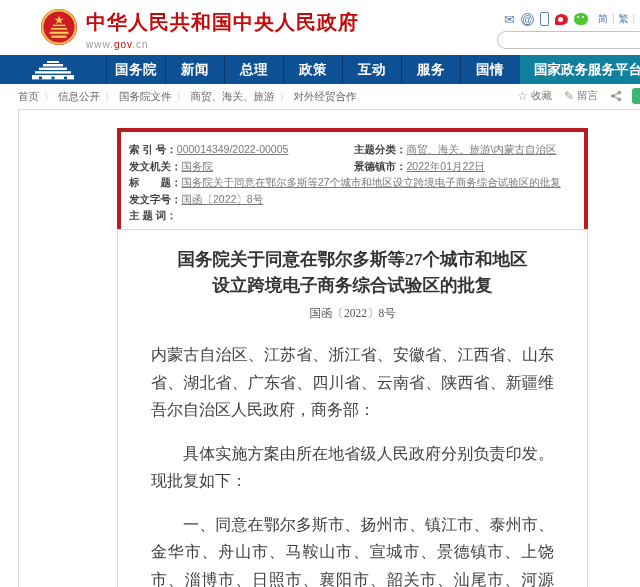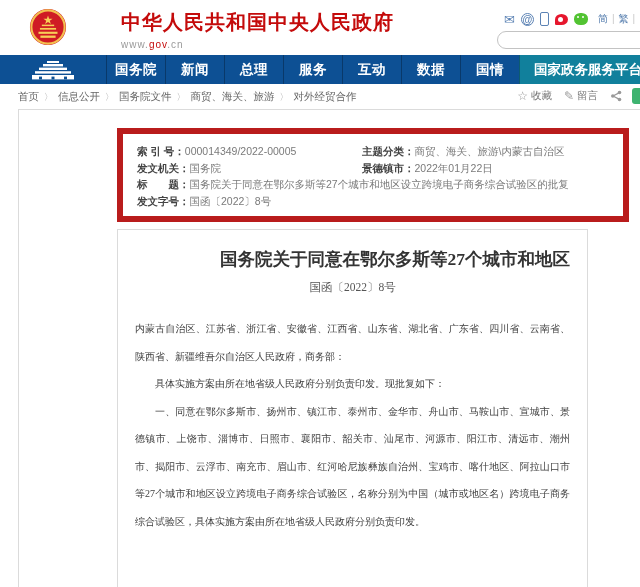--- a/index.html
+++ b/index.html
@@ -1,21 +1,21 @@
 <!DOCTYPE html>
 <html><head>
 <meta charset="utf-8">
 <style>
   html,body{margin:0;padding:0;}
   body{font-family:"Liberation Sans",sans-serif;background:#fff;}
   .page{position:relative;width:640px;height:587px;overflow:hidden;background:#fff;}
 
   
   .site-header{position:absolute;left:0;top:0;width:640px;height:55px;background:#fff;}
-  .brand{position:absolute;left:29px;top:8px;display:flex;align-items:flex-start;gap:46px;}
+  .brand{position:absolute;left:40px;top:8px;display:flex;align-items:flex-start;}
   .emblem{width:38px;height:38px;display:block;}
   .brand-text{margin-left:8px;}
   .site-title{color:#c40b0b;font-size:20px;font-weight:bold;letter-spacing:1px;line-height:24px;margin-top:2px;}
   .site-url{font-size:10px;color:#9a9a9a;letter-spacing:1px;margin-top:1px;}
   .site-url .red{color:#c40b0b;}
   .quick-bar{position:absolute;left:504px;top:12px;display:flex;align-items:center;white-space:nowrap;}
   .qicon{display:inline-block;margin-right:6px;vertical-align:middle;}
   .mail-i{color:#5b82b4;font-size:13px;line-height:13px;}
   .at-i{color:#5b82b4;font-size:10px;font-weight:bold;border:1px solid #5b82b4;border-radius:50%;width:11px;height:11px;line-height:11px;text-align:center;}
   .mob-i{width:7px;height:12px;border:1px solid #5b82b4;border-radius:2px;}
@@ -39,31 +39,31 @@
   .breadcrumb .sep{color:#aaa;margin:0 5px;font-size:9px;}
   .crumb-link{color:#666;text-decoration:none;}
   .page-actions{position:absolute;right:-8px;top:4px;display:flex;align-items:center;font-size:10.5px;color:#777;white-space:nowrap;}
   .act{display:flex;align-items:center;margin-left:12px;color:#777;text-decoration:none;}
   .act .g{color:#999;margin-right:3px;font-size:12px;}
   .share-svg{margin-left:12px;display:block;}
   .wx-share{width:16px;height:16px;background:#3eb370;border-radius:3px;margin-left:10px;}
 
   
   .content-box{position:absolute;left:18px;top:109px;width:960px;height:600px;background:#fff;border:1px solid #dbdbdb;}
-  .meta-box{position:absolute;left:98px;top:18px;width:512px;border:6px solid #b91c1c;box-sizing:border-box;padding:9px 0 7px 14px;font-size:10.5px;line-height:16.5px;color:#7a7a7a;background:#fff;}
+  .meta-box{position:absolute;left:98px;top:18px;width:471px;border:4px solid #b91c1c;box-sizing:border-box;padding:9px 0 7px 8px;font-size:10.5px;line-height:16.5px;color:#7a7a7a;background:#fff;}
   .meta-row{display:flex;}
   .meta-cell{display:flex;}
   .meta-cell.left{flex:0 0 225px;}
   .meta-label{font-weight:bold;color:#444;flex:0 0 auto;white-space:pre;}
-  .meta-value{color:#7a7a7a;white-space:nowrap;}
+  .meta-value{color:#7a7a7a;white-space:nowrap;text-decoration:underline;}
   .doc-box{position:absolute;left:98px;top:119px;width:471px;height:520px;border:1px solid #dbdbdb;box-sizing:border-box;padding:16px 17px 0 17px;background:#fff;}
-  .doc-title{font-family:"Liberation Serif",serif;font-size:17.5px;font-weight:bold;color:#333;text-align:right;line-height:26px;margin:0;}
+  .doc-title{font-family:"Liberation Serif",serif;font-size:17.5px;font-weight:bold;color:#333;text-align:center;line-height:26px;margin:0;}
   .doc-number{font-family:"Liberation Serif",serif;font-size:11.5px;color:#555;text-align:center;margin-top:8px;}
   .doc-body{margin-top:20px;}
-  .doc-body p{font-family:"Liberation Serif",serif;font-size:10px;color:#3f3f3f;line-height:27.5px;text-align:justify;margin:0;}
+  .doc-body p{font-family:"Liberation Serif",serif;font-size:16px;color:#3f3f3f;line-height:27.5px;text-align:justify;margin:16px;}
   .doc-body p.indent{text-indent:2em;}
 </style>
 </head>
 <body>
 
 <div class="page">
 
   <header class="site-header">
     <a class="brand" style="text-decoration:none;">
       <svg class="emblem" viewBox="0 0 40 40">
@@ -103,23 +103,23 @@
         <rect x="5" y="11.2" width="36" height="2.4" fill="#fff"></rect>
         <rect x="2" y="15" width="42" height="4.4" fill="#fff"></rect>
         <rect x="9" y="16.6" width="3" height="2.8" fill="#0d5094"></rect>
         <rect x="21.5" y="16.6" width="3" height="2.8" fill="#0d5094"></rect>
         <rect x="34" y="16.6" width="3" height="2.8" fill="#0d5094"></rect>
       </svg>
     </a>
     <a class="nav-item">国务院</a>
     <a class="nav-item">新闻</a>
     <a class="nav-item">总理</a>
+    <a class="nav-item">政策</a>
+    <a class="nav-item">互动</a>
     <a class="nav-item">服务</a>
-    <a class="nav-item">互动</a>
-    <a class="nav-item">数据</a>
     <a class="nav-item">国情</a>
     <a class="nav-platform">国家政务服务平台</a>
   </nav>
 
   <div class="crumb-row">
     <div class="breadcrumb">
       <a class="crumb-link">首页</a><span class="sep">〉</span><a class="crumb-link">信息公开</a><span class="sep">〉</span><a class="crumb-link">国务院文件</a><span class="sep">〉</span><a class="crumb-link">商贸、海关、旅游</a><span class="sep">〉</span><a class="crumb-link">对外经贸合作</a>
     </div>
     <div class="page-actions">
       <a class="act">
@@ -169,25 +169,32 @@
             <span class="meta-label">标　　题：</span>
             <span class="meta-value">国务院关于同意在鄂尔多斯等27个城市和地区设立跨境电子商务综合试验区的批复</span>
           </span>
       </div>
       <div class="meta-row">
         <span class="meta-cell left">
             <span class="meta-label">发文字号：</span>
             <span class="meta-value">国函〔2022〕8号</span>
           </span>
       </div>
+      <div class="meta-row">
+        <span class="meta-cell">
+            <span class="meta-label">主 题 词：</span>
+            <span class="meta-value"></span>
+          </span>
+      </div>
     </section>
 
     <section class="doc-box">
       <h1 class="doc-title">
         <span style="display:block;">国务院关于同意在鄂尔多斯等27个城市和地区</span>
+        <span style="display:block;">设立跨境电子商务综合试验区的批复</span>
       </h1>
       <div class="doc-number">国函〔2022〕8号</div>
       <div class="doc-body">
         <p>内蒙古自治区、江苏省、浙江省、安徽省、江西省、山东省、湖北省、广东省、四川省、云南省、陕西省、新疆维吾尔自治区人民政府，商务部：</p>
         <p class="indent">具体实施方案由所在地省级人民政府分别负责印发。现批复如下：</p>
         <p class="indent">一、同意在鄂尔多斯市、扬州市、镇江市、泰州市、金华市、舟山市、马鞍山市、宣城市、景德镇市、上饶市、淄博市、日照市、襄阳市、韶关市、汕尾市、河源市、阳江市、清远市、潮州市、揭阳市、云浮市、南充市、眉山市、红河哈尼族彝族自治州、宝鸡市、喀什地区、阿拉山口市等27个城市和地区设立跨境电子商务综合试验区，名称分别为中国（城市或地区名）跨境电子商务综合试验区，具体实施方案由所在地省级人民政府分别负责印发。</p>
 
       </div>
     </section>
 

